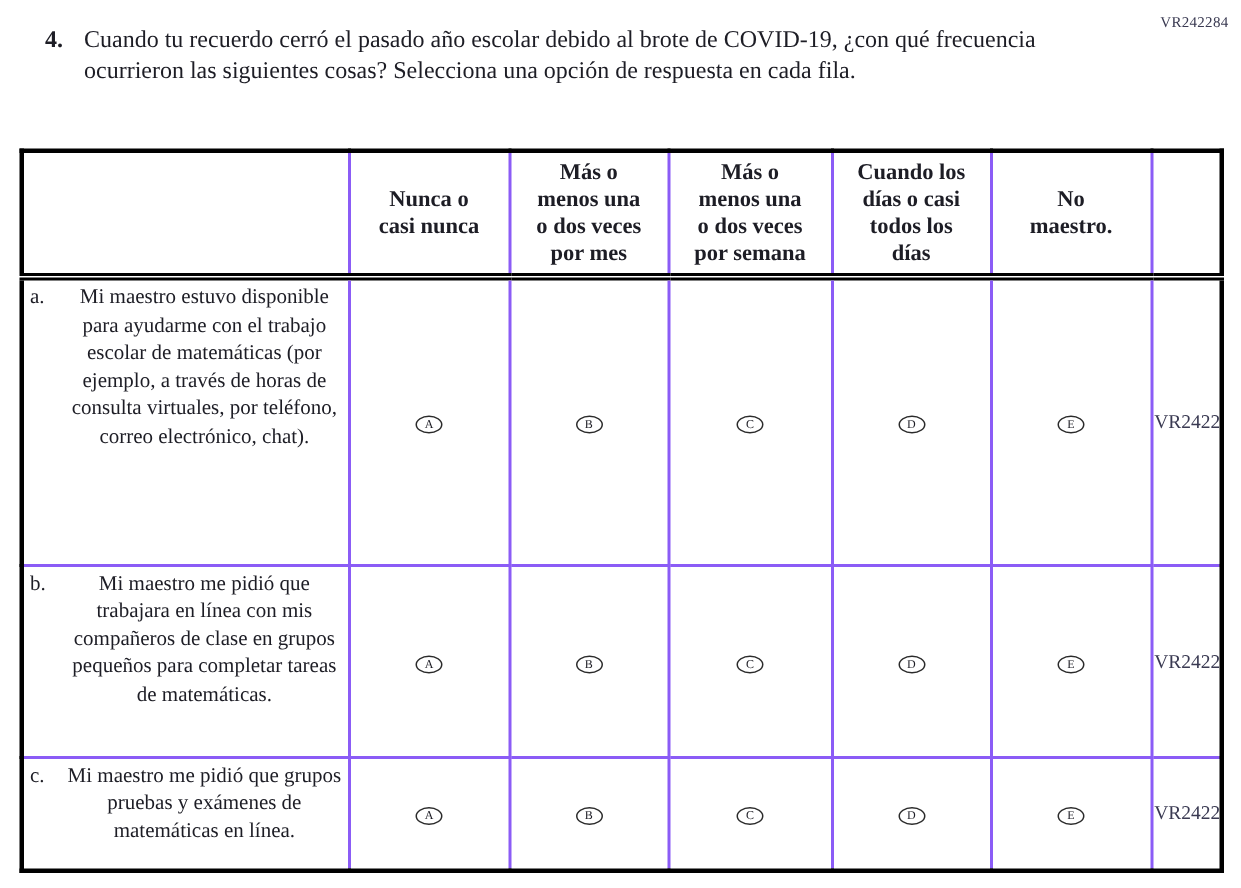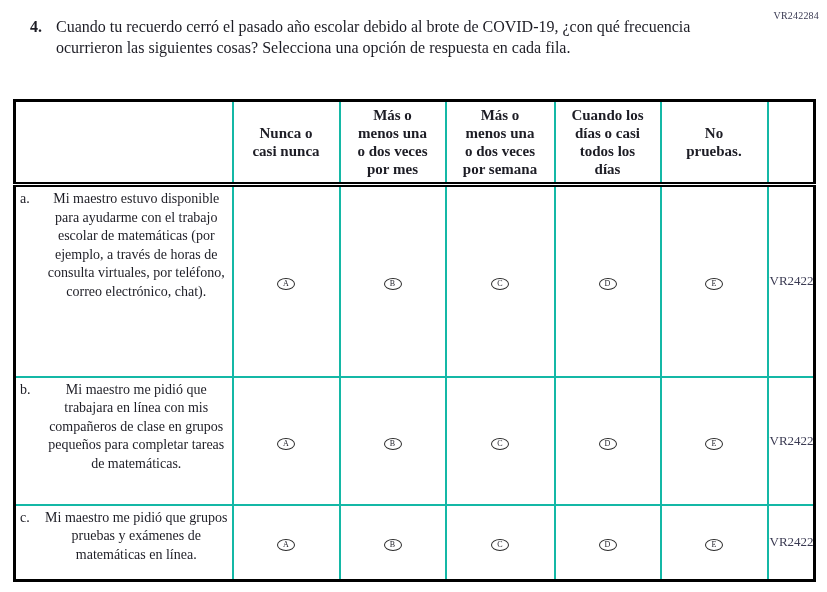--- a/index.html
+++ b/index.html
@@ -43,21 +43,21 @@
   table.grid {
     position: absolute;
     left: 13px;
     top: 99px;
     width: 800px;
     border-collapse: collapse;
     table-layout: fixed;
     border: 3px solid #000;
   }
   table.grid th, table.grid td {
-    border: 2px solid #14b8a6;
+    border: 2px solid #8b5cf6;
   }
   table.grid thead th {
     border-bottom: 5px double #000;
     font-weight: bold;
     font-size: 15px;
     line-height: 18px;
     text-align: center;
     vertical-align: middle;
     white-space: pre-line;
     padding: 4px 2px;
@@ -140,21 +140,21 @@
 por mes</th>
       <th>Más o
 menos una
 o dos veces
 por semana</th>
       <th>Cuando los
 días o casi
 todos los
 días</th>
       <th>No
-pruebas.</th>
+maestro.</th>
       <th></th>
     </tr>
   </thead>
   <tbody>
     <tr class="row-a">
       <td class="stem-cell">
         <div class="stem">
           <span class="item-letter">a.</span>
           <div class="stem-text">Mi maestro estuvo disponible para ayudarme con el trabajo escolar de matemáticas (por ejemplo, a través de horas de consulta virtuales, por teléfono, correo electrónico, chat).</div>
         </div>

